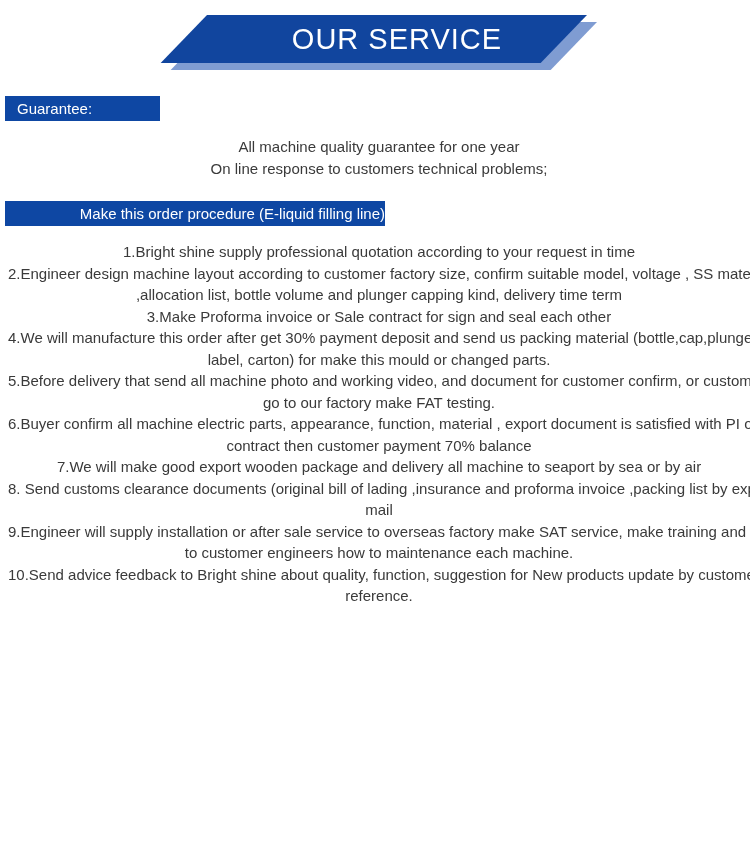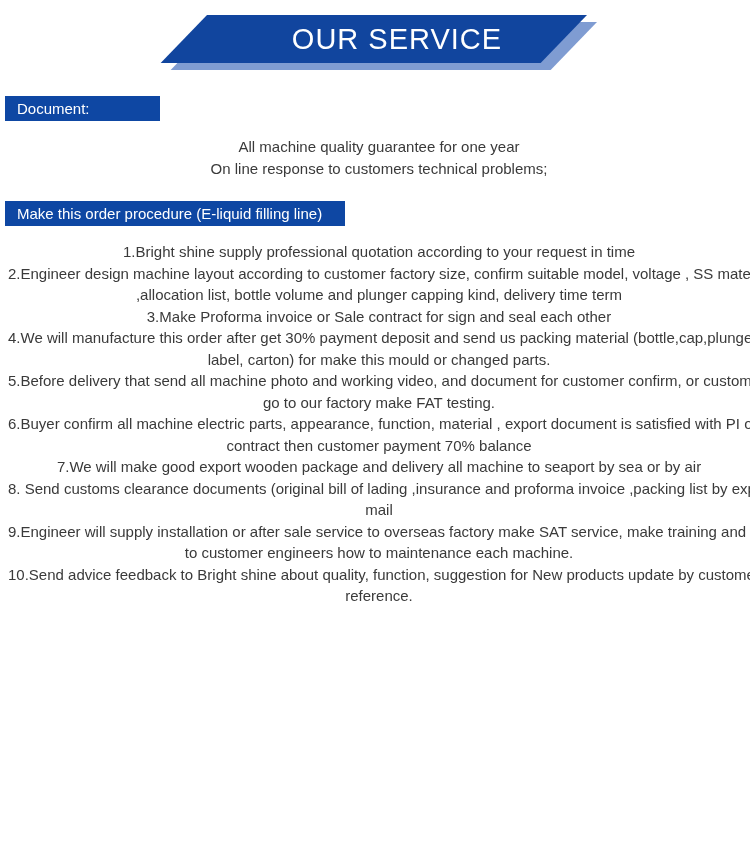--- a/index.html
+++ b/index.html
@@ -58,21 +58,21 @@
     height: 25px;
     margin: 0 0 15px 5px;
     background: var(--accent);
     color: var(--bar_text);
     font-size: 15px;
     font-weight: 400;
     line-height: 25px;
     padding-left: 12px;
     white-space: nowrap;
   }
-  .bar.wide { width: 340px; }
+  .bar.wide { width: 380px; text-align: right; }
 
   
   .body-text {
     margin: 0 0 22px 8px;
     font-size: 15px;
     line-height: 21.5px;
     color: var(--text);
     white-space: pre;
     text-align: center;
   }
@@ -82,21 +82,21 @@
 
 <div class="page">
 
   <header class="banner-wrap">
     <div class="banner-shadow"></div>
     <div class="banner-main"></div>
     <h1 class="banner-title">OUR SERVICE</h1>
   </header>
 
   <section>
-    <h2 class="bar">Document:</h2>
+    <h2 class="bar">Guarantee:</h2>
     <p class="body-text">All machine quality guarantee for one year
 On line response to customers technical problems;</p>
   </section>
 
 
   <section>
   </section>
 
   <section>
     <h2 class="bar wide">Make this order procedure (E-liquid filling line)</h2>

